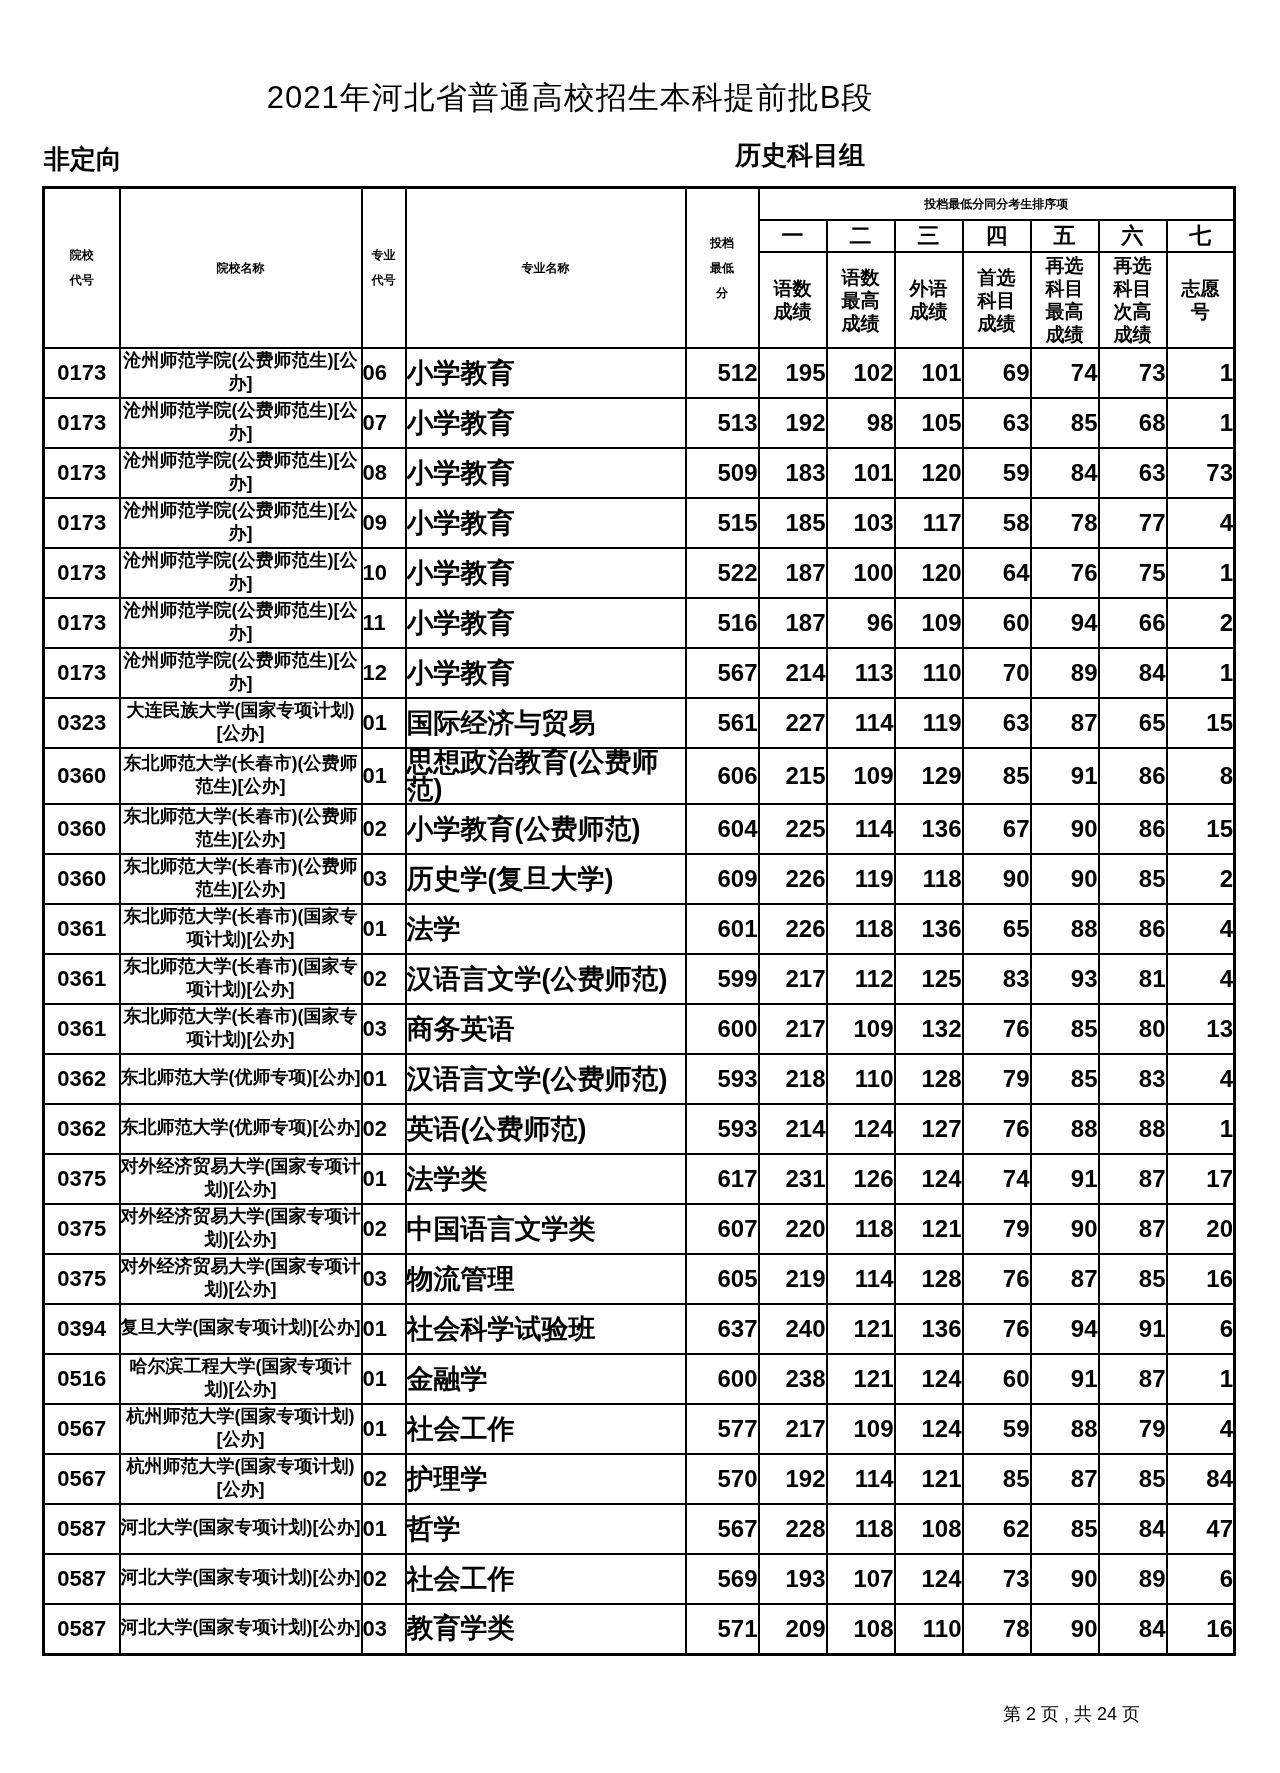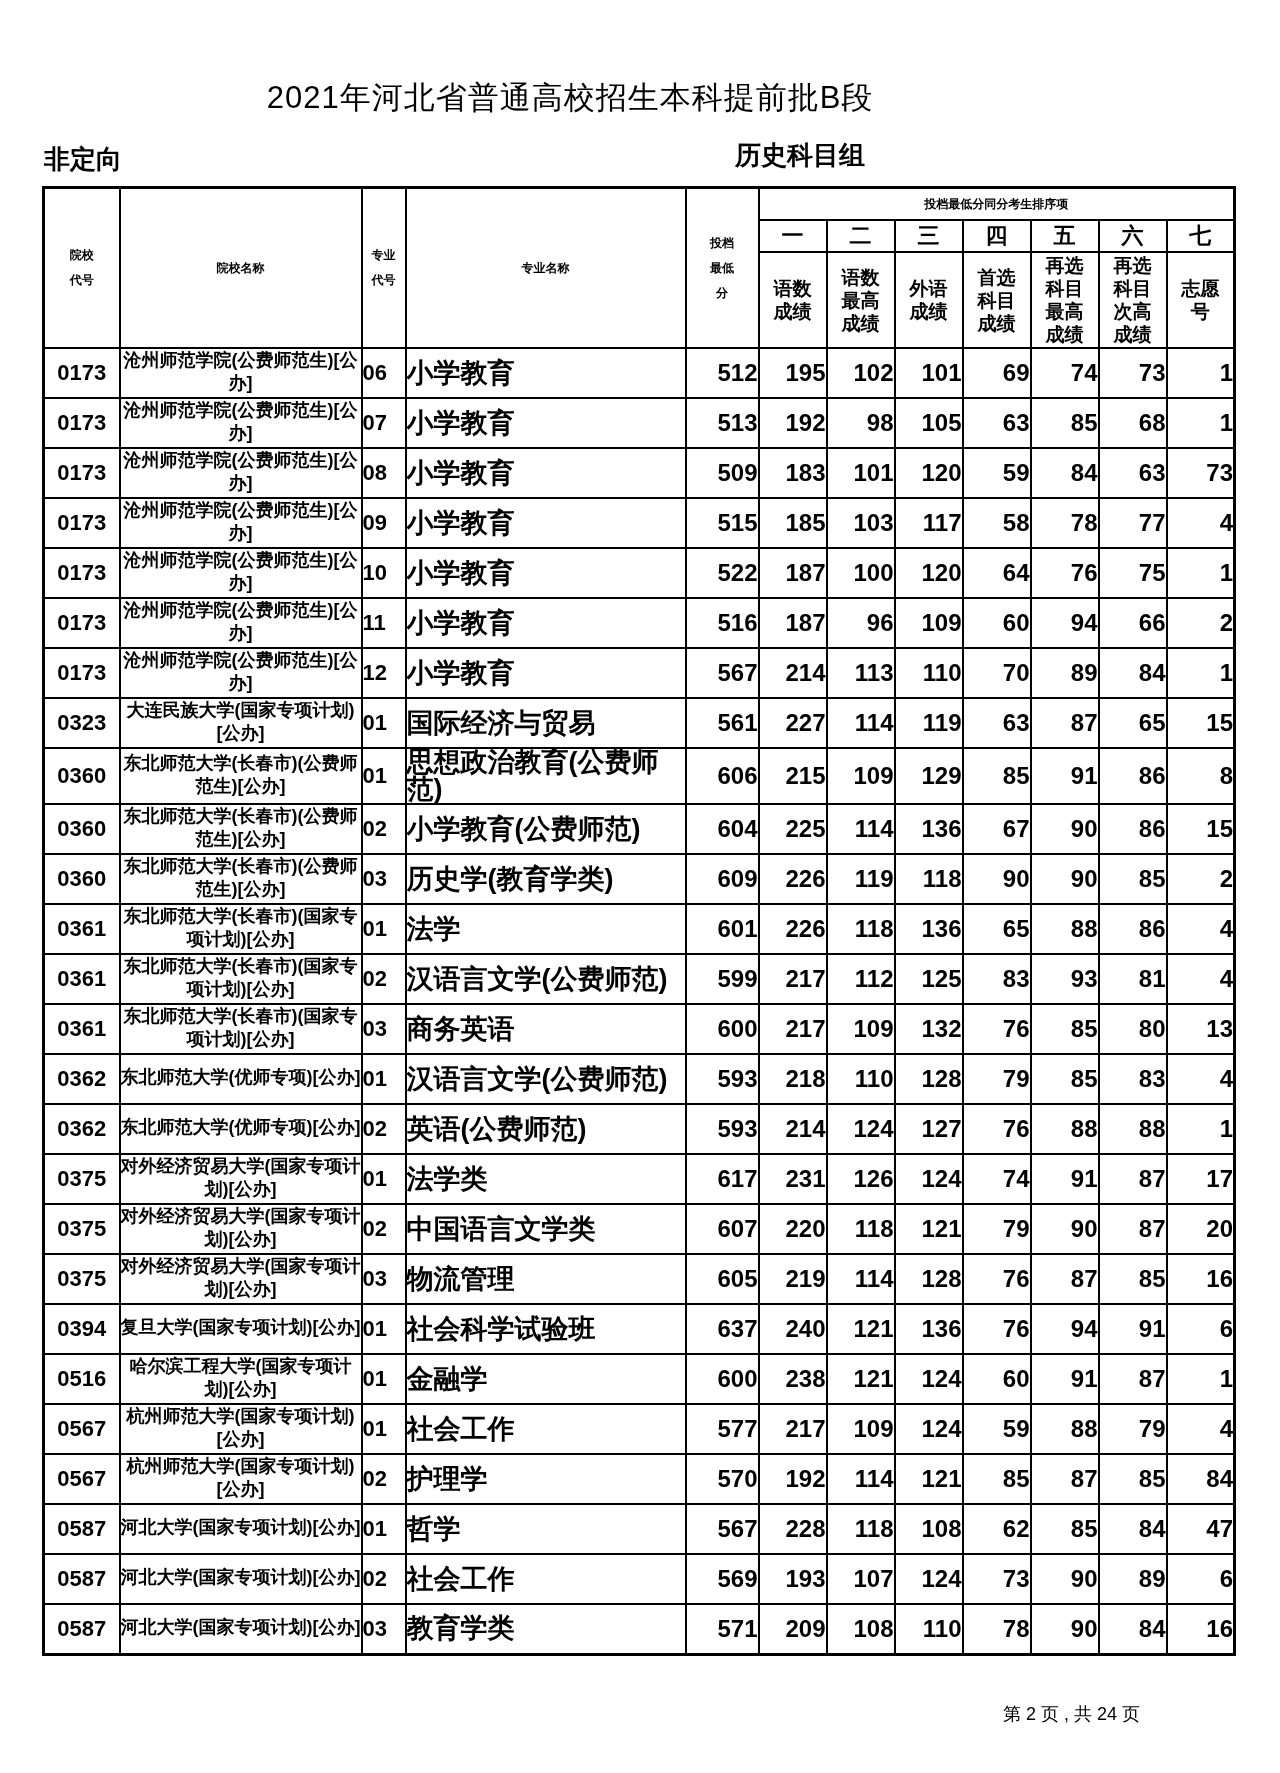--- a/index.html
+++ b/index.html
@@ -279,21 +279,21 @@
           <td class="c-num">90</td>
           <td class="c-num">86</td>
           <td class="c-num">15</td>
         </tr>
         <tr>
           <td class="c-code">0360</td>
           <td class="c-inst">
             <span>东北师范大学(长春市)(公费师范生)[公办]</span>
           </td>
           <td class="c-mcode">03</td>
-          <td class="c-major">历史学(教育学类)</td>
+          <td class="c-major">历史学(复旦大学)</td>
           <td class="c-num">609</td>
           <td class="c-num">226</td>
           <td class="c-num">119</td>
           <td class="c-num">118</td>
           <td class="c-num">90</td>
           <td class="c-num">90</td>
           <td class="c-num">85</td>
           <td class="c-num">2</td>
         </tr>
         <tr>

